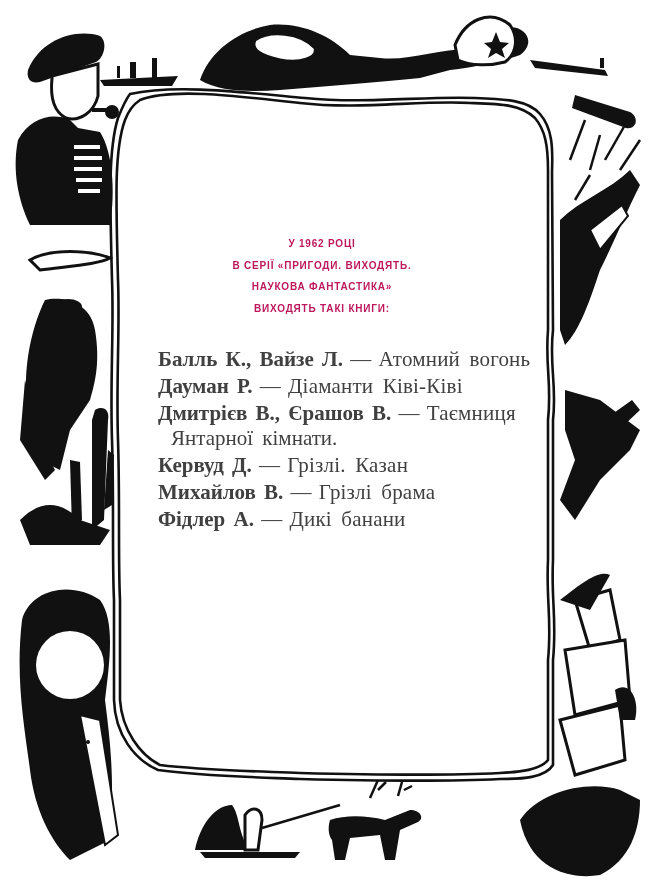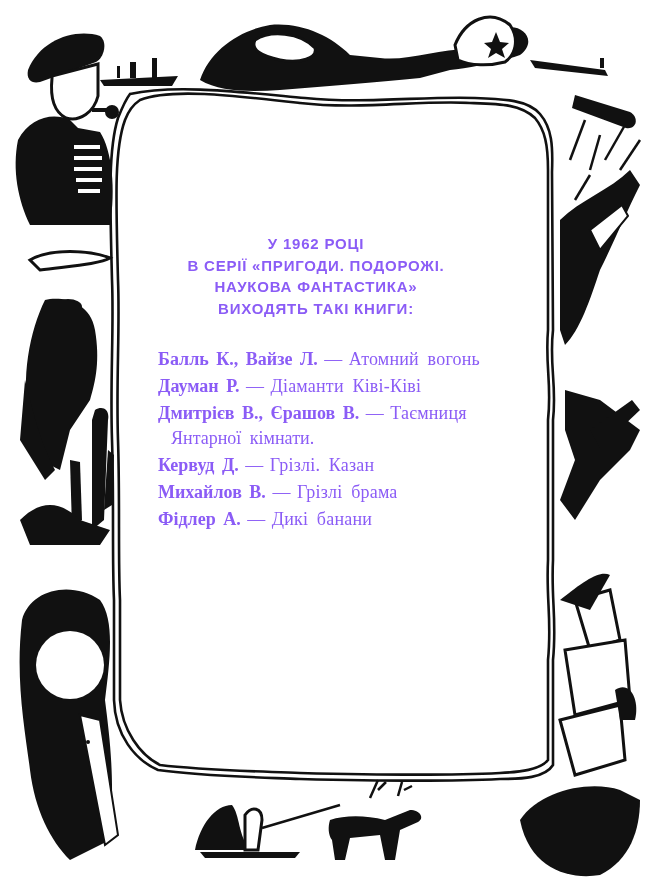--- a/index.html
+++ b/index.html
@@ -1,30 +1,30 @@
 <!DOCTYPE html>
 <html><head>
   <meta charset="utf-8">
   <style>
     html, body { margin: 0; padding: 0; background: #ffffff; }
     body { width: 661px; height: 890px; position: relative; overflow: hidden; }
     .page { position: absolute; left: 0; top: 0; width: 661px; height: 890px; background: #fff; }
     svg.art { position: absolute; left: 0; top: 0; width: 661px; height: 890px; }
     .heading {
-      position: absolute; left: 136px; width: 360px; top: 233px;
+      position: absolute; left: 142px; width: 360px; top: 233px;
       text-align: center;
       font-family: "Liberation Sans", "DejaVu Sans", sans-serif;
-      font-weight: bold; font-size: 15px; line-height: 21.5px;
-      color: #8b5cf6; letter-spacing: 0.8px;
+      font-weight: bold; font-size: 10px; line-height: 21.5px;
+      color: #be185d; letter-spacing: 0.8px;
     }
     .heading div { white-space: nowrap; }
     .list {
       position: absolute; left: 158px; top: 346px; width: 345px;
       font-family: "Liberation Serif", "DejaVu Serif", serif;
-      font-size: 18px; line-height: 27px; color: #8b5cf6;
+      font-size: 21px; line-height: 27px; color: #404040;
     }
     .entry { white-space: nowrap; }
     .entry .author { font-weight: bold; word-spacing: 3px; }
     .entry .dash { padding: 0 2px; }
     .entry .title { word-spacing: 4px; letter-spacing: 0.2px; }
     .entry .cont { padding-left: 13px; display: block; word-spacing: 4px; margin-top: -2px; }
   </style>
 </head>
 <body>
 
@@ -121,21 +121,21 @@
       <path d="M245,815 C252,805 262,808 262,820 L258,850 L245,850 Z" fill="#fff" stroke="#111" stroke-width="3"></path>
       <path d="M200,852 L300,852 L295,858 L205,858 Z"></path>
       <path d="M262,828 L340,805" stroke="#111" stroke-width="2.5"></path>
       <path d="M330,820 C345,815 365,815 385,820 L410,810 C420,810 425,818 418,822 L400,830 L395,860 L385,860 L380,835 L350,838 L345,860 L335,860 L332,840 C328,835 328,826 330,820 Z"></path>
       <path d="M370,798 L378,780 M378,790 L386,782 M398,796 L402,782 M404,790 L412,786" stroke="#111" stroke-width="2.5" fill="none"></path>
     </g>
   </svg>
 
   <div class="heading">
     <div>У 1962 РОЦІ</div>
-    <div>В СЕРІЇ «ПРИГОДИ. ПОДОРОЖІ.</div>
+    <div>В СЕРІЇ «ПРИГОДИ. ВИХОДЯТЬ.</div>
     <div>НАУКОВА ФАНТАСТИКА»</div>
     <div>ВИХОДЯТЬ ТАКІ КНИГИ:</div>
   </div>
 
   <div class="list">
     <div class="entry">
       <span class="author">Балль К., Вайзе Л.</span>
       <span class="dash">—</span>
       <span class="title">Атомний вогонь</span>
     </div>

